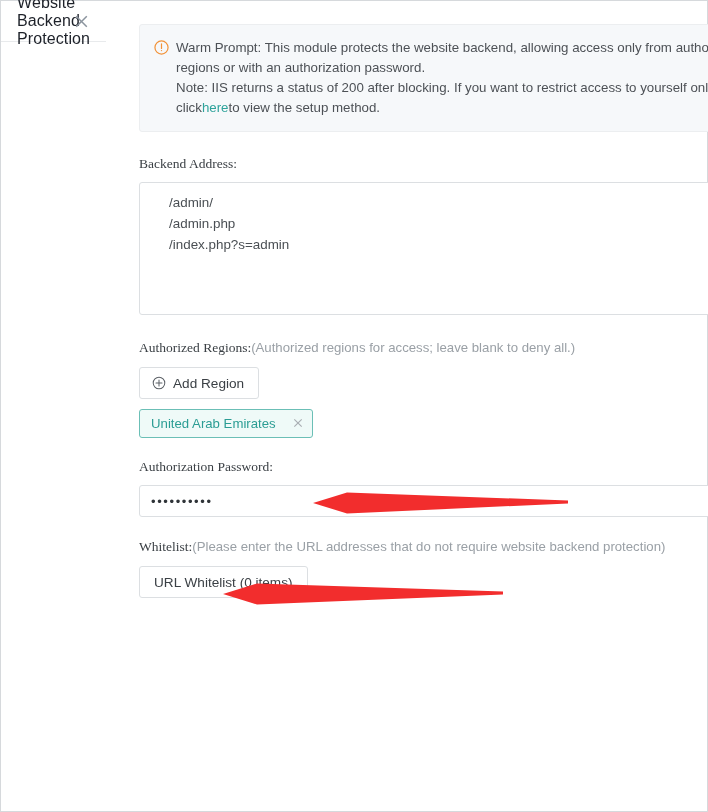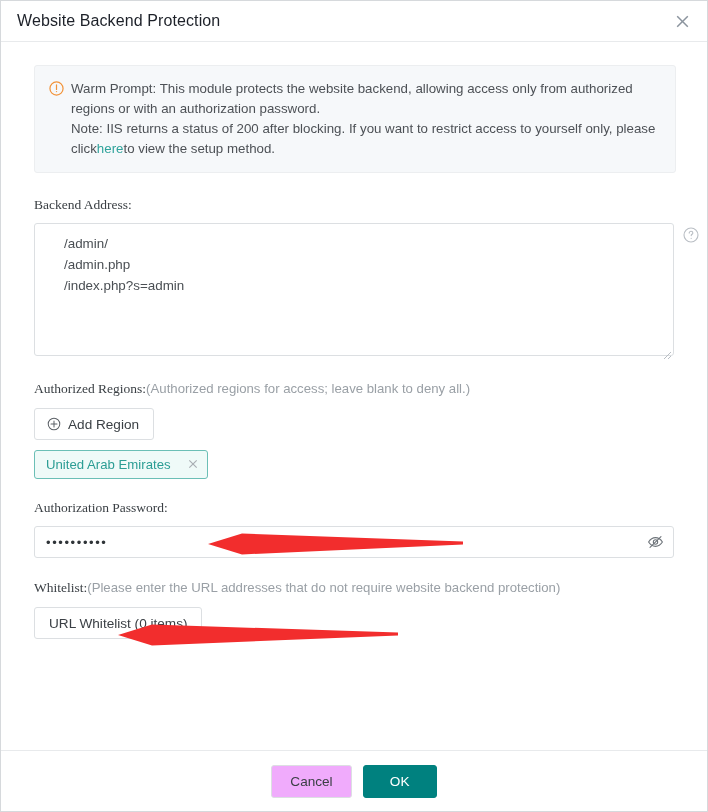--- a/index.html
+++ b/index.html
@@ -16,21 +16,21 @@
   }
 
   .dialog {
     position: relative;
     width: 708px;
     height: 812px;
     box-sizing: border-box;
     border: 1px solid #d6d9dc;
     background: #ffffff;
     display: flex;
-    flex-direction: column;
+    flex-direction: row;
   }
 
   
   .dialog-header {
     position: relative;
     height: 41px;
     min-height: 41px;
     border-bottom: 1px solid #e8eaec;
     display: flex;
     align-items: center;

